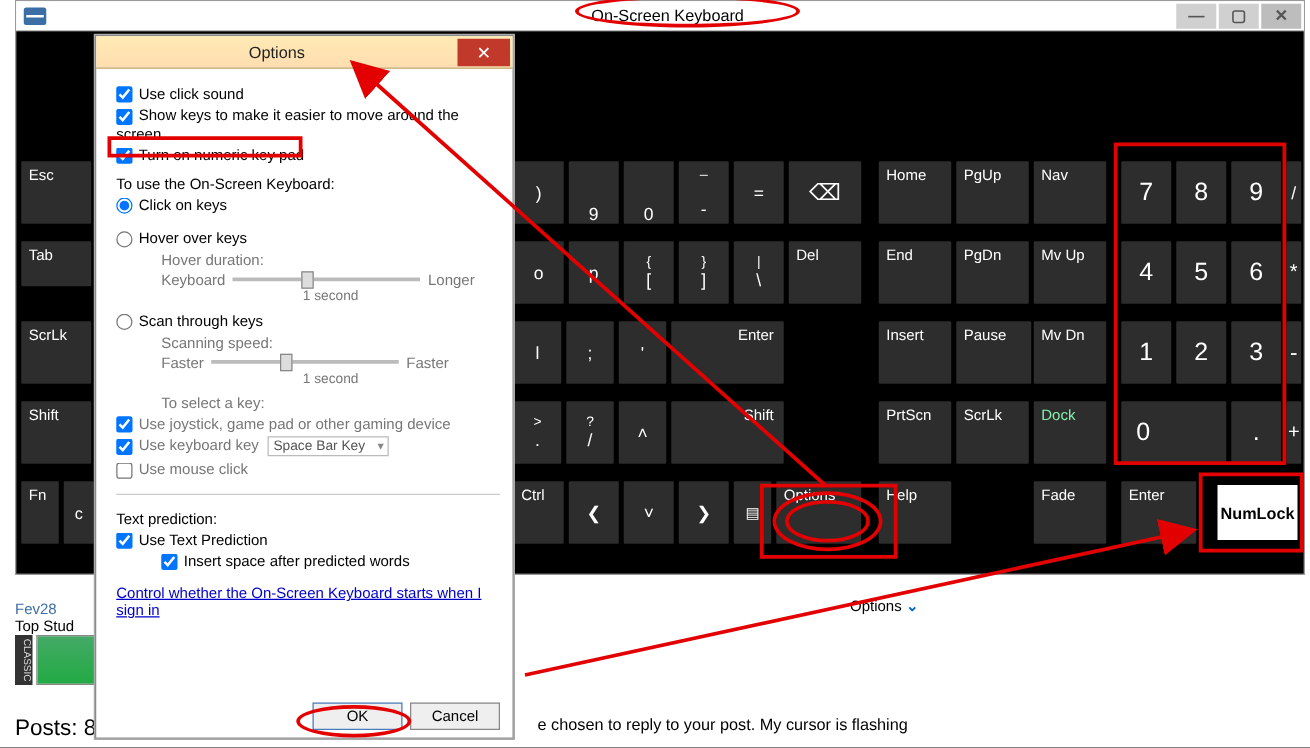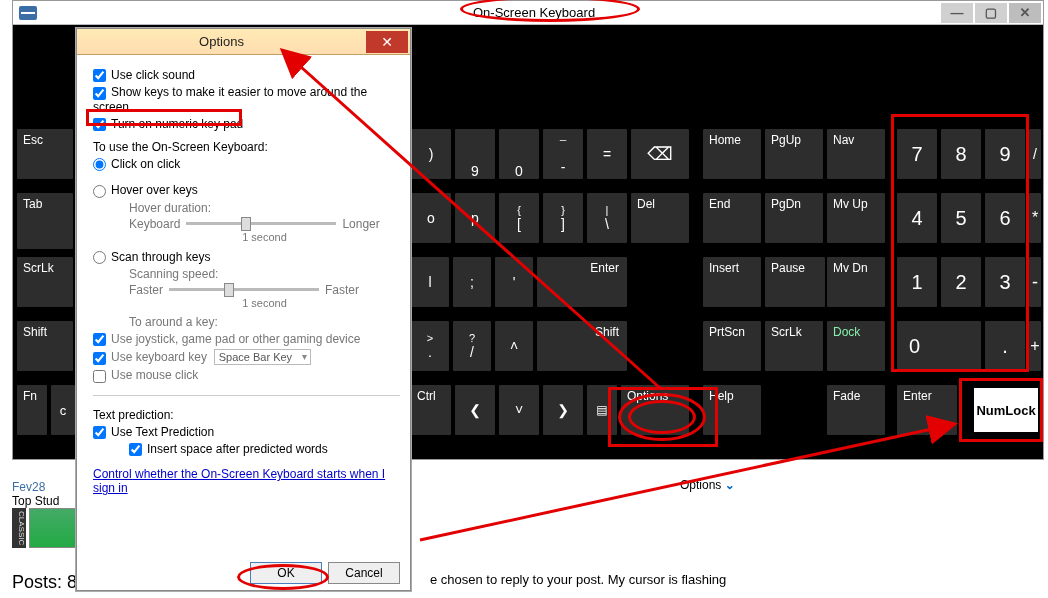--- a/index.html
+++ b/index.html
@@ -67,21 +67,21 @@
     <span class="osk-title">On-Screen Keyboard</span>
     <div class="osk-winbtns">
       <div class="osk-winbtn">—</div>
       <div class="osk-winbtn">▢</div>
       <div class="osk-winbtn close">✕</div>
     </div>
   </div>
   <div class="osk-body">
 
     <div class="key sub" style="left:4px;top:104px;width:56px;height:50px">Esc</div>
-    <div class="key sub" style="left:4px;top:168px;width:56px;height:56px">Tab</div>
+    <div class="key sub" style="left:4px;top:168px;width:56px;height:36px">Tab</div>
     <div class="key sub" style="left:4px;top:232px;width:56px;height:50px">ScrLk</div>
     <div class="key sub" style="left:4px;top:296px;width:56px;height:50px">Shift</div>
     <div class="key sub" style="left:4px;top:360px;width:30px;height:50px">Fn</div>
     <div class="key" style="left:38px;top:360px;width:24px;height:50px;font-size:13px">c</div>
 
     <div class="key" style="left:398px;top:104px;width:40px;height:50px">)</div>
     <div class="key sub" style="left:398px;top:124px;width:40px;height:30px;background:transparent;color:#aaa"></div>
     <div class="key" style="left:442px;top:104px;width:40px;height:50px;flex-direction:column;">
         <span style="margin-top:auto">9</span>
       </div>
@@ -172,21 +172,21 @@
   <div class="opt-titlebar">
     <span class="opt-title">Options</span>
     <div class="opt-close">✕</div>
   </div>
   <div class="opt-body">
     <label><input type="checkbox" checked="" style=""><span>Use click sound</span></label>
     <label><input type="checkbox" checked="" style=""><span>Show keys to make it easier to move around the screen</span></label>
     <label><input type="checkbox" checked="" style=""><span>Turn on numeric key pad</span></label>
     <div style="height:6px"></div>
     <div>To use the On-Screen Keyboard:</div>
-    <label class="indent1"><input type="radio" name="use" checked="" style=""><span>Click on click</span></label>
+    <label class="indent1"><input type="radio" name="use" checked="" style=""><span>Click on keys</span></label>
     <div style="height:6px"></div>
     <label class="indent1"><input type="radio" name="use" style=""><span>Hover over keys</span></label>
     <div class="indent2 lbl">Hover duration:</div>
     <div class="slider">
       <span>Keyboard</span>
       <div class="track">
           <div class="thumb" style="left:55px"></div>
         </div>
       <span>Longer</span>
     </div>
@@ -195,21 +195,21 @@
     <label class="indent1"><input type="radio" name="use" style=""><span>Scan through keys</span></label>
     <div class="indent2 lbl">Scanning speed:</div>
     <div class="slider">
       <span>Faster</span>
       <div class="track">
           <div class="thumb" style="left:55px"></div>
         </div>
       <span>Faster</span>
     </div>
     <div class="slider-lbl">1 second</div>
-    <div class="indent2 lbl" style="margin-top:6px">To around a key:</div>
+    <div class="indent2 lbl" style="margin-top:6px">To select a key:</div>
     <label class="indent2"><input type="checkbox" checked="" style=""><span>Use joystick, game pad or other gaming device</span></label>
     <label class="indent2"><input type="checkbox" checked="" style=""><span>Use keyboard key</span>&nbsp;&nbsp;<span class="selectbox">Space Bar Key</span></label>
     <label class="indent2"><input type="checkbox" style=""><span>Use mouse click</span></label>
     <div class="sep"></div>
     <div>Text prediction:</div>
     <label class="indent1"><input type="checkbox" checked="" style=""><span>Use Text Prediction</span></label>
     <label class="indent1" style="margin-left:36px"><input type="checkbox" checked="" style=""><span>Insert space after predicted words</span></label>
     <span class="link">Control whether the On-Screen Keyboard starts when I sign in</span>
   </div>
   <div class="opt-buttons">

